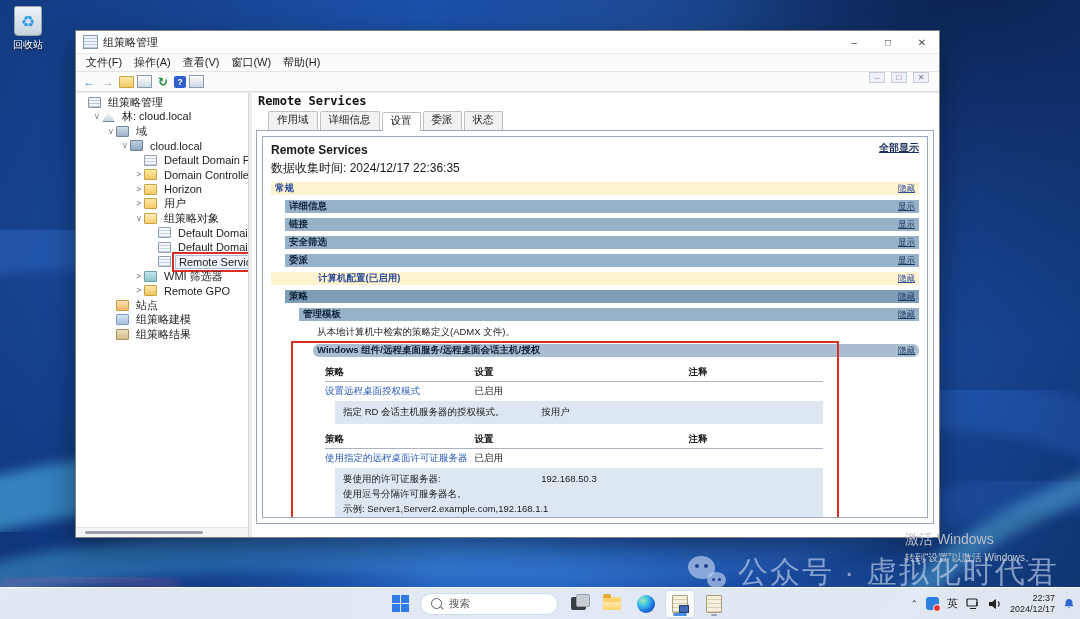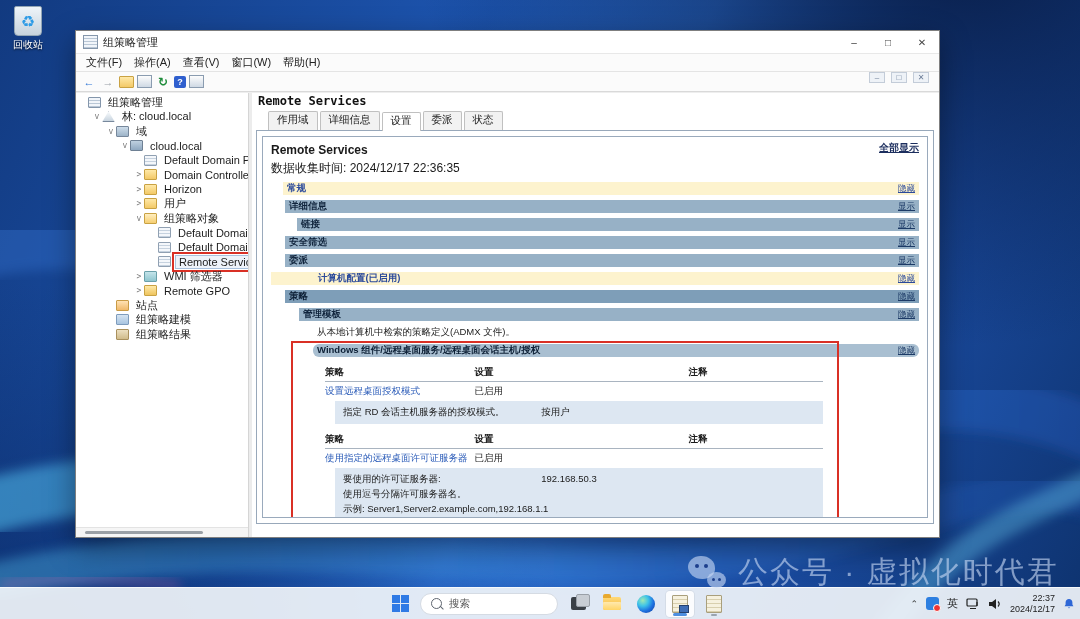--- a/index.html
+++ b/index.html
@@ -304,29 +304,29 @@
         </div>
         <div class="report-outer">
           <div class="report-box">
             <div class="rep-head">
               <span class="rep-title">Remote Services</span>
               <span class="showall">全部显示</span>
             </div>
             <div class="collect">数据收集时间: 2024/12/17 22:36:35</div>
 
             <div>
-              <div class="band yellow" style="margin-left: 12px;">
+              <div class="band yellow" style="margin-left: 0px;">
                   <span class="blabel">常规</span>
                   <span class="baction">隐藏</span>
                 </div>
                 <div class="band blue" style="margin-left: 14px;">
                   <span class="blabel">详细信息</span>
                   <span class="baction">显示</span>
                 </div>
-                <div class="band blue" style="margin-left: 26px;">
+                <div class="band blue" style="margin-left: 14px;">
                   <span class="blabel">链接</span>
                   <span class="baction">显示</span>
                 </div>
                 <div class="band blue" style="margin-left: 14px;">
                   <span class="blabel">安全筛选</span>
                   <span class="baction">显示</span>
                 </div>
                 <div class="band blue" style="margin-left: 14px;">
                   <span class="blabel">委派</span>
                   <span class="baction">显示</span>
@@ -400,20 +400,24 @@
                 </div>
               </div>
             </div>
 
           </div>
         </div>
       </div>
     </div>
   </div>
 
+  <div class="activate">
+    <div class="l1">激活 Windows</div>
+    <div class="l2">转到“设置”以激活 Windows。</div>
+  </div>
   <div class="brandmark">
     <span class="wc">
         <span class="b1"></span>
         <span class="b2"></span>
       </span>
     <span>公众号 · 虚拟化时代君</span>
   </div>
 
   <div class="taskbar">
     <div class="tb-center">

